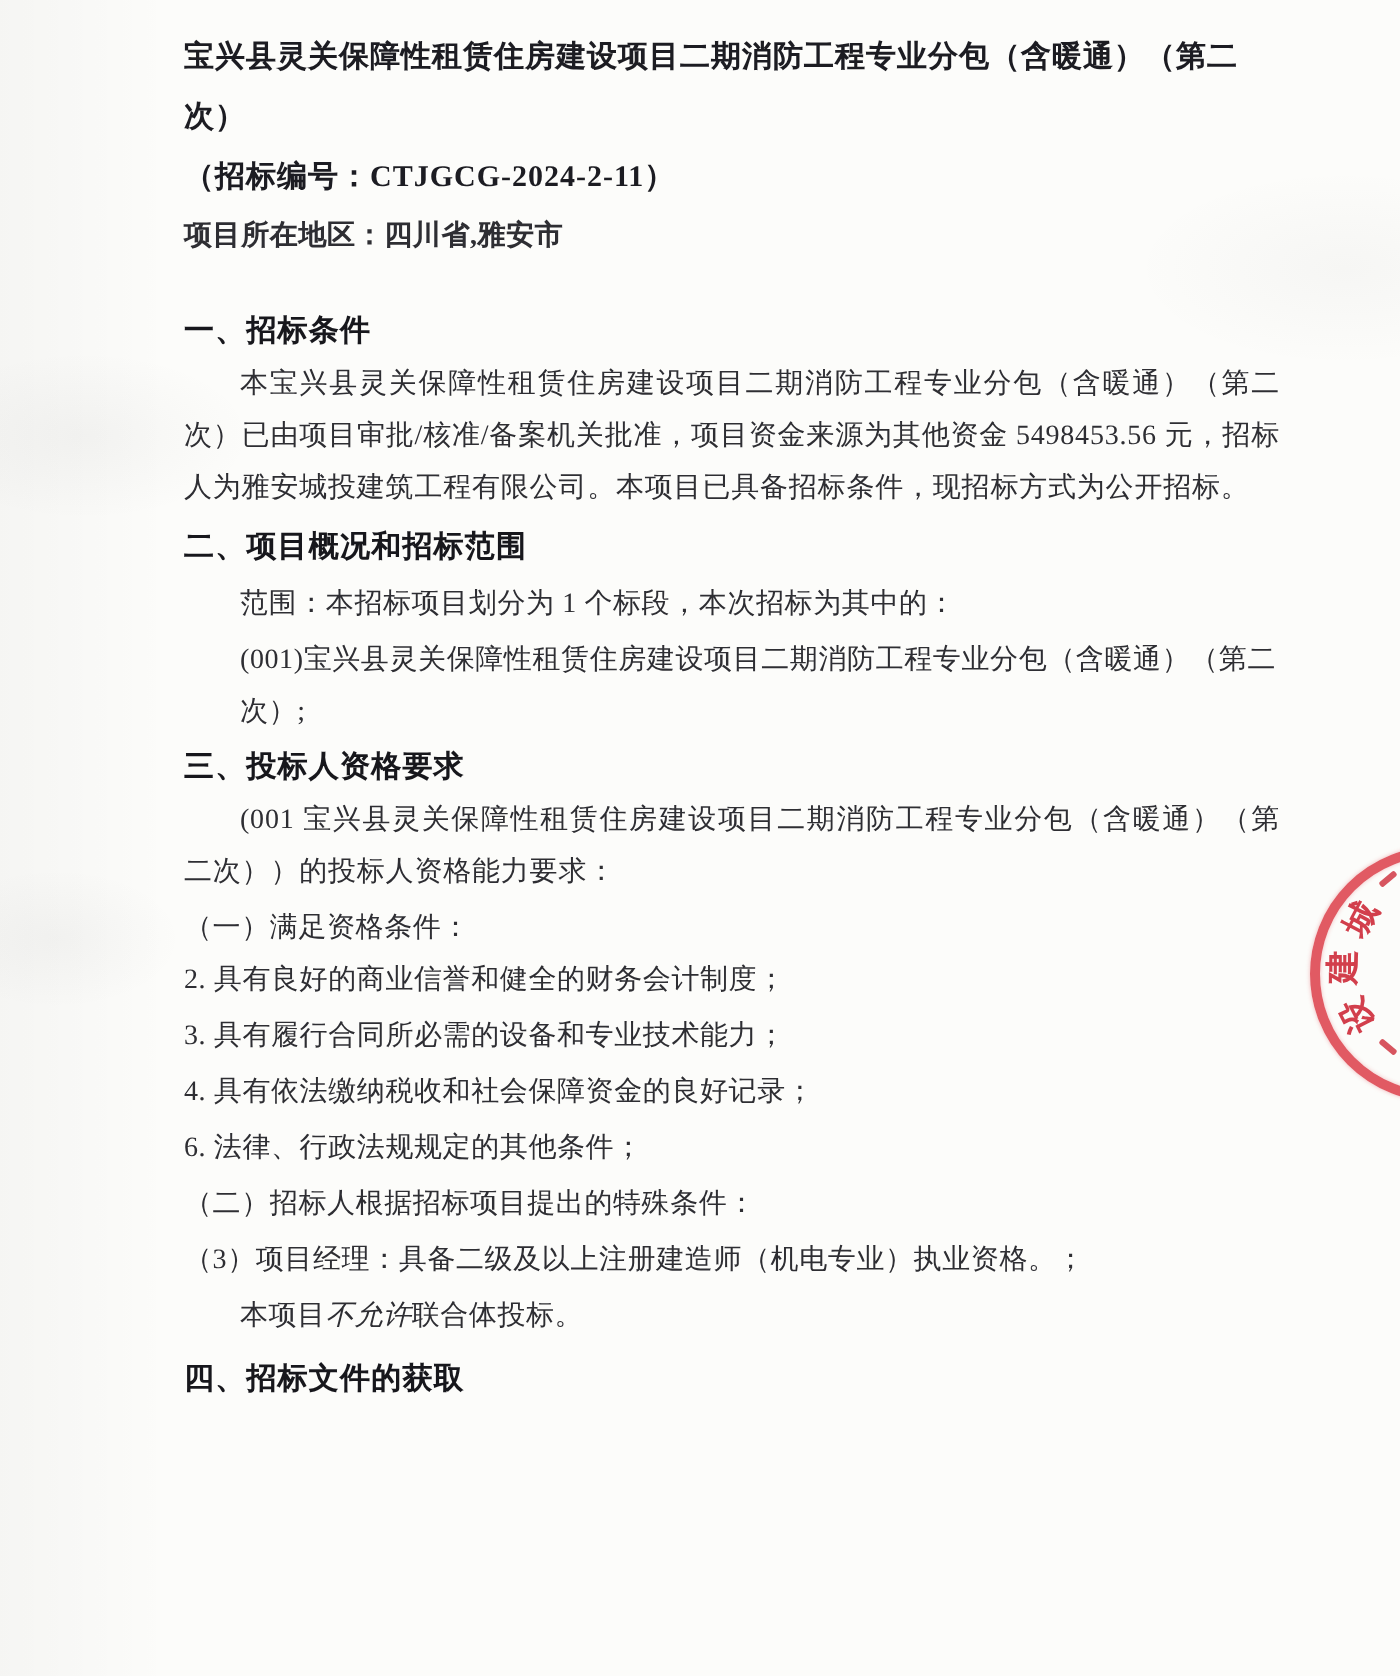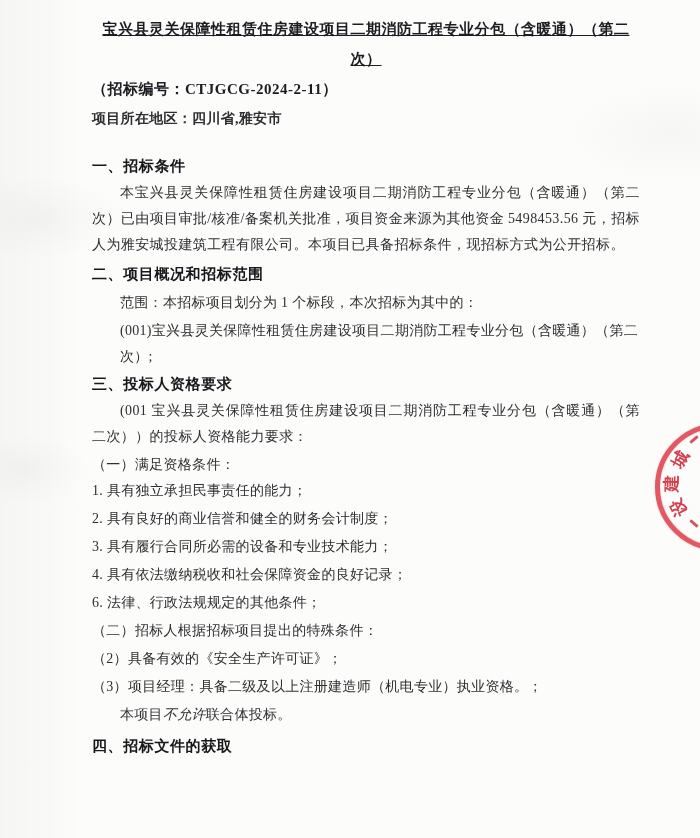--- a/index.html
+++ b/index.html
@@ -14,22 +14,22 @@
       linear-gradient(90deg, rgba(0,0,0,0.028), rgba(0,0,0,0) 12%),
       linear-gradient(0deg, #fcfcfa, #fcfcfa);
     overflow:hidden;
     font-family:"Liberation Serif", serif;
     color:#2e2e33;
   }
   .content{
     position:absolute; top:14px; left:92px; right:60px;
   }
   .doc-title{
-    text-align:center; font-size:15px; font-weight:bold;
-    color:#1c1c22; line-height:30px; letter-spacing:0.5px;text-decoration:underline;
+    font-size:15px; font-weight:bold;
+    color:#1c1c22; line-height:30px; letter-spacing:0.5px;
   }
   .doc-subtitle{
     text-align:left; font-size:15px; font-weight:bold;
     color:#1c1c22; line-height:30px; letter-spacing:0.5px;
   }
   .location{ font-size:14px; line-height:26px; margin-top:32px;font-weight:bold; }
   .h{
     font-size:15px; font-weight:bold; color:#17171c;
     line-height:28px; letter-spacing:0.6px;
   }
@@ -82,28 +82,26 @@
     <p class="para">本宝兴县灵关保障性租赁住房建设项目二期消防工程专业分包（含暖通）（第二次）已由项目审批/核准/备案机关批准，项目资金来源为其他资金 5498453.56 元，招标人为雅安城投建筑工程有限公司。本项目已具备招标条件，现招标方式为公开招标。</p>
 
     <div class="h h-plain">二、项目概况和招标范围</div>
     <div class="line indent">范围：本招标项目划分为 1 个标段，本次招标为其中的：</div>
     <div class="line indent">(001)宝兴县灵关保障性租赁住房建设项目二期消防工程专业分包（含暖通）（第二次）;</div>
 
     <div class="h">三、投标人资格要求</div>
     <p class="para">(001 宝兴县灵关保障性租赁住房建设项目二期消防工程专业分包（含暖通）（第二次））的投标人资格能力要求：</p>
     <div class="line">（一）满足资格条件：</div>
 
-    <div class="item">1. 具有独立承担民事责任的能力；</div>
     <div class="item">2. 具有良好的商业信誉和健全的财务会计制度；</div>
     <div class="item">3. 具有履行合同所必需的设备和专业技术能力；</div>
     <div class="item">4. 具有依法缴纳税收和社会保障资金的良好记录；</div>
     <div class="item">6. 法律、行政法规规定的其他条件；</div>
 
     <div class="line">（二）招标人根据招标项目提出的特殊条件：</div>
-    <div class="line">（2）具备有效的《安全生产许可证》；</div>
     <div class="line">（3）项目经理：具备二级及以上注册建造师（机电专业）执业资格。；</div>
 
     <div class="line indent"><span>本项目</span><span class="italic">不允许</span><span>联合体投标。</span></div>
 
     <div class="h h-4">四、招标文件的获取</div>
 
   </div>
 
   <div class="stamp-arc"></div>
   <span class="stamp-char c1">城</span>

